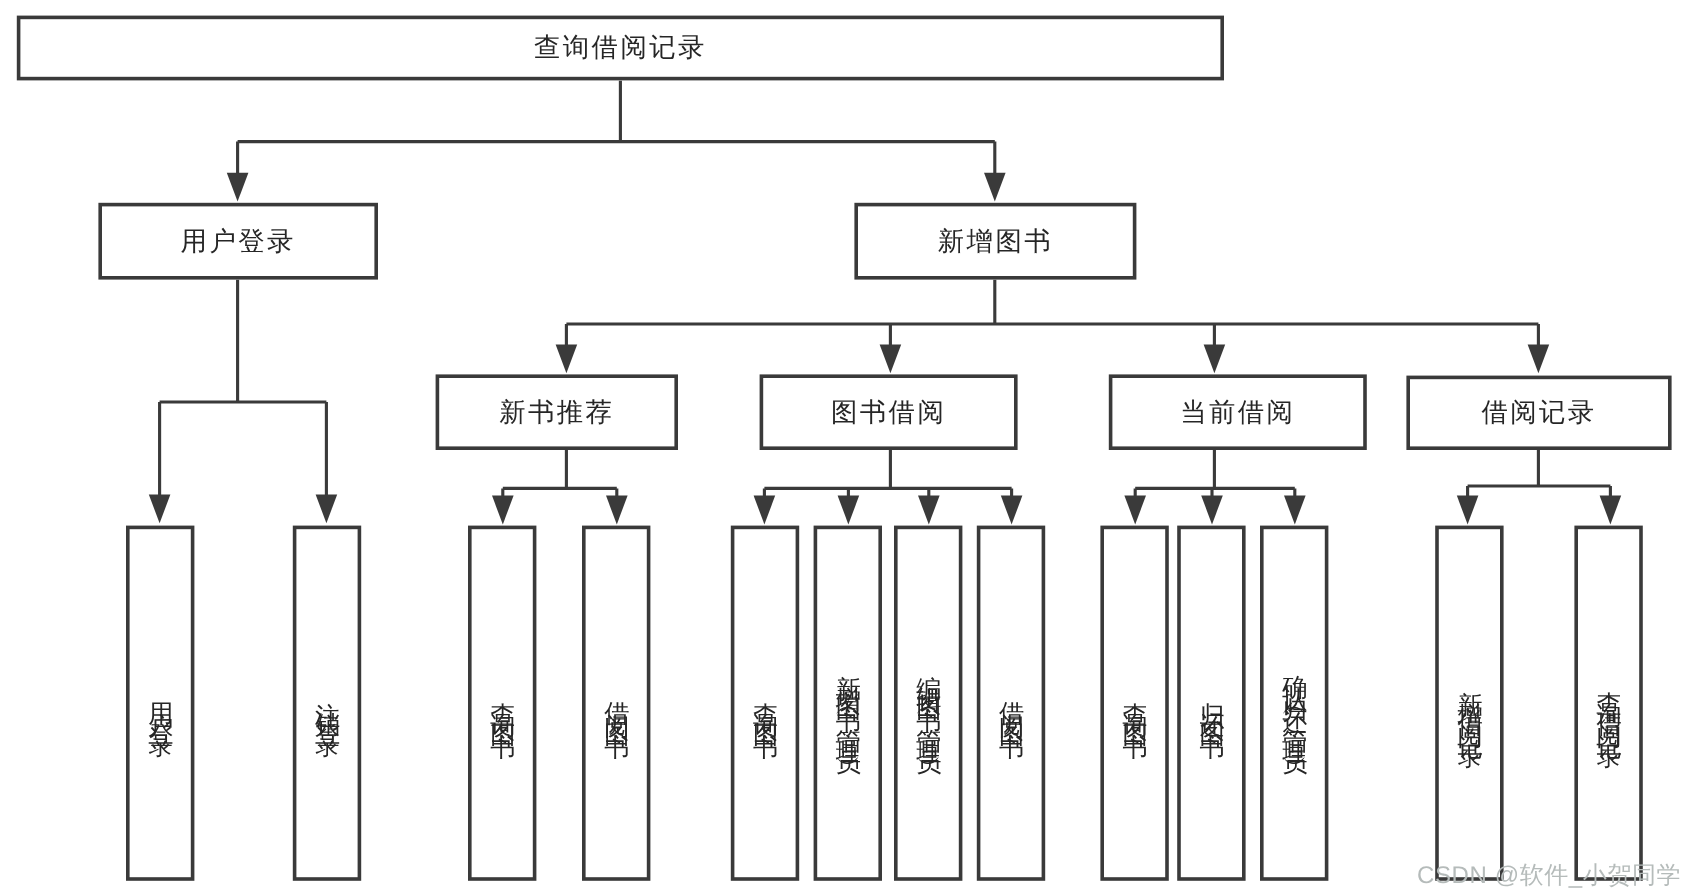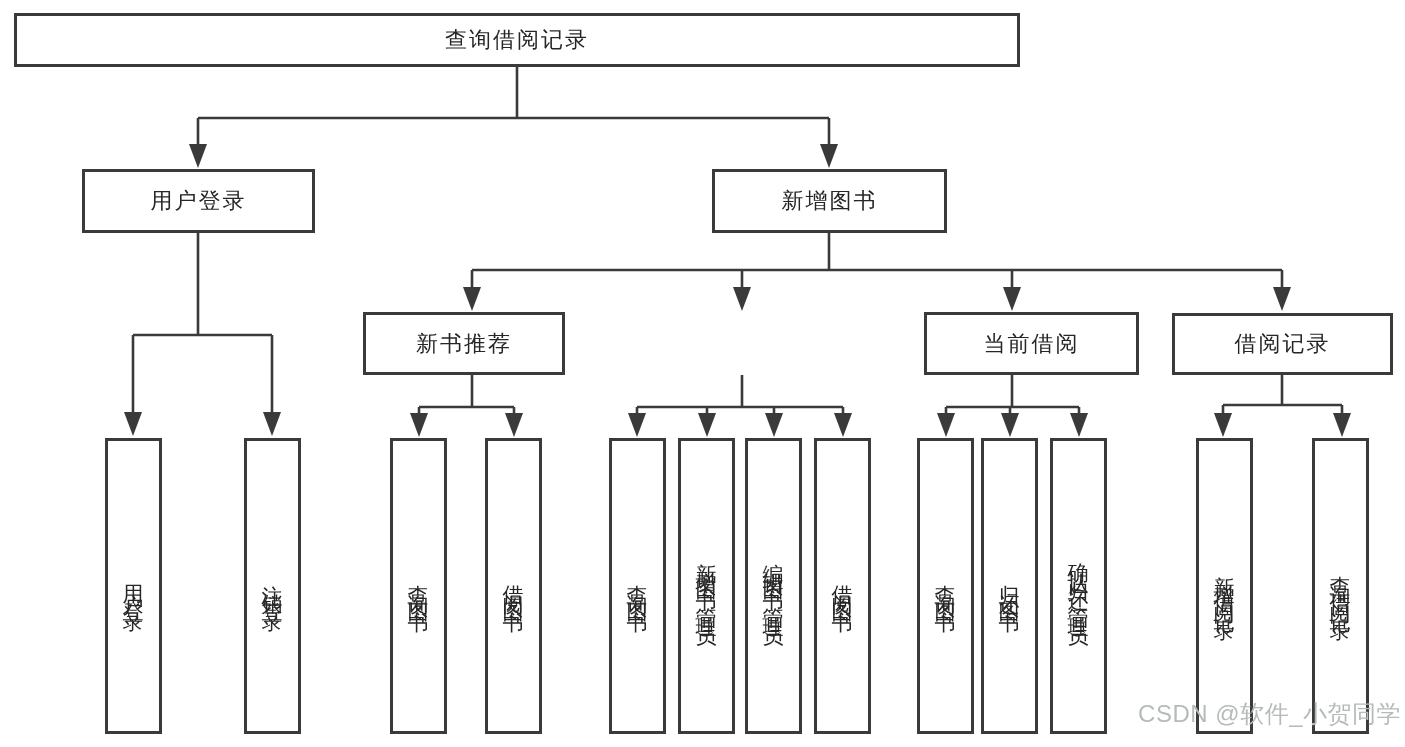--- a/index.html
+++ b/index.html
@@ -42,24 +42,24 @@
   }
   .leaf .vtext {
     writing-mode: vertical-rl;
     letter-spacing: 9px;
     line-height: 1;
     white-space: nowrap;
   }
   .watermark {
     position: absolute;
     right: 4px;
-    top: 698px;
+    top: 716px;
     z-index: 6;
     color: #b5bbba;
-    font-size: 24px;
+    font-size: 20px;
     letter-spacing: 0.5px;
     white-space: nowrap;
   }
 </style>
 </head>
 <body>
 
 <div class="canvas">
 
   <svg class="wires" width="1405" height="747" viewBox="0 0 1405 747" xmlns="http://www.w3.org/2000/svg">
@@ -126,20 +126,23 @@
   <div class="node" style="left:82px; top:169px; width:233px; height:64px;">
     <span>用户登录</span>
   </div>
   <div class="node" style="left:712px; top:169px; width:235px; height:64px;">
     <span>新增图书</span>
   </div>
 
   <div class="node" style="left:363px; top:312px; width:202px; height:63px;">
     <span>新书推荐</span>
   </div>
+  <div class="node" style="left:633px; top:312px; width:215px; height:63px;">
+    <span>图书借阅</span>
+  </div>
   <div class="node" style="left:924px; top:312px; width:215px; height:63px;">
     <span>当前借阅</span>
   </div>
   <div class="node" style="left:1172px; top:313px; width:221px; height:62px;">
     <span>借阅记录</span>
   </div>
 
   <div class="node leaf" style="left:105px; top:438px; width:57px; height:296px;">
     <span class="vtext">用户登录</span>
   </div>

